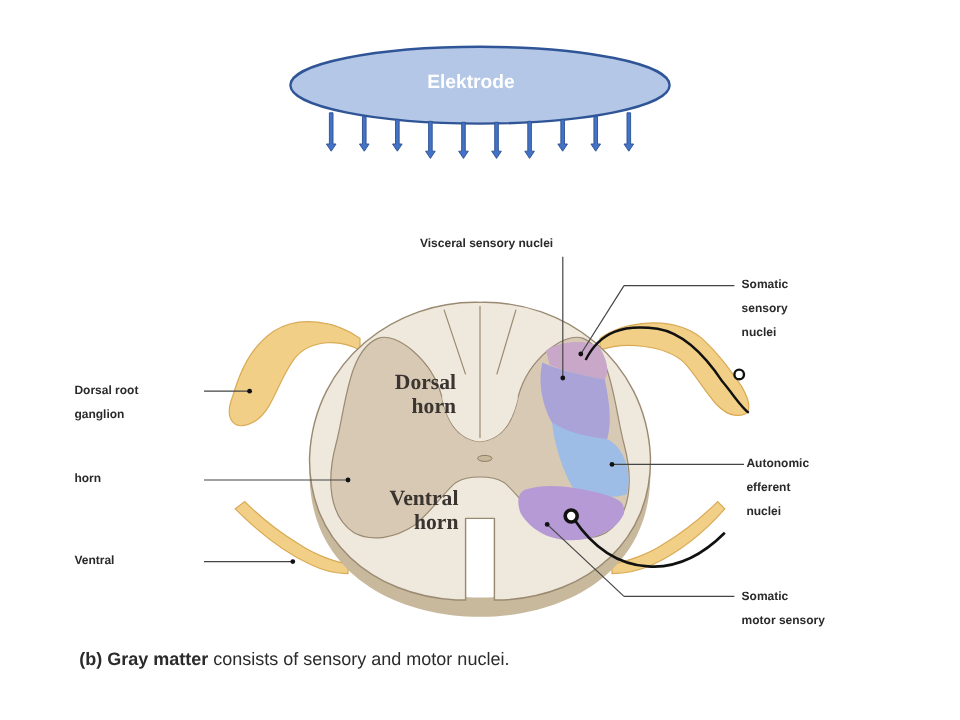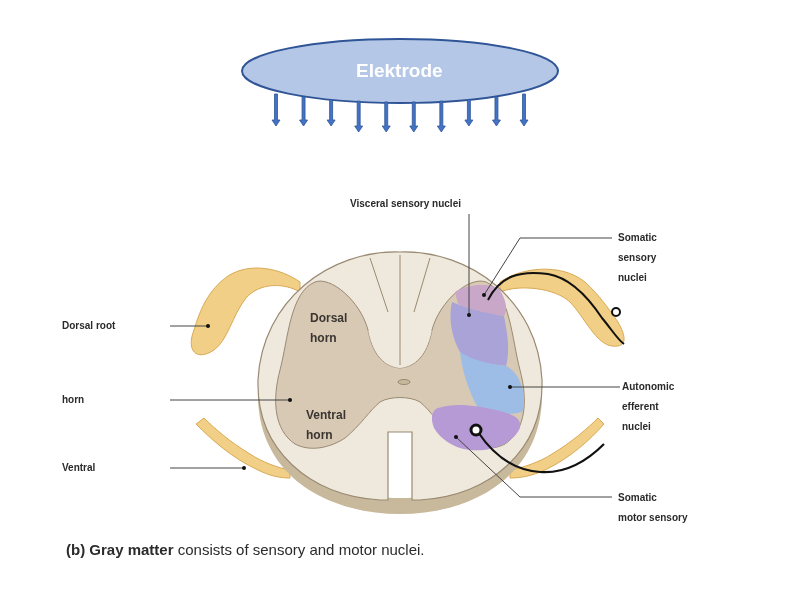--- a/index.html
+++ b/index.html
@@ -1,21 +1,21 @@
 <!DOCTYPE html>
 <html><head>
 <meta charset="utf-8">
 <style>
   html, body { margin:0; padding:0; background:#ffffff; }
   body { width:800px; height:600px; position:relative; overflow:hidden; font-family:"Liberation Sans", sans-serif; }
   svg { position:absolute; left:0; top:0; }
   .lbl { position:absolute; font-family:"Liberation Sans", sans-serif; font-size:10px; font-weight:bold; color:#2a2a2a; line-height:20px; }
   .lbl.r { text-align:left; }
-  .inner { position:absolute; font-family:Liberation Sans, sans-serif; font-size:12px; font-weight:bold; color:#3a3530; line-height:20px; text-align:left; }
-  .elek { position:absolute; font-family:"Liberation Sans", sans-serif; font-size:19px; font-weight:bold; color:#ffffff; }
+  .inner { position:absolute; font-family:Liberation Serif, serif; font-size:18px; font-weight:bold; color:#3a3530; line-height:20px; text-align:right; }
+  .elek { position:absolute; font-family:"Liberation Sans", sans-serif; font-size:16px; font-weight:bold; color:#ffffff; }
   .caption { position:absolute; left:42px; top:541px; font-size:15px; color:#2b2b2b; font-family:"Liberation Sans", sans-serif;margin-left:24px; }
   .caption b { font-weight:bold; }
 </style>
 </head>
 <body>
 
 <svg width="800" height="600">
 
   <g>
     <ellipse cx="400" cy="71" rx="158" ry="32" fill="#b4c7e7" stroke="#2f5597" stroke-width="2"></ellipse>
@@ -90,20 +90,21 @@
 <div class="lbl" style="left:350px; top:194px;">Visceral sensory nuclei</div>
 
 <div class="lbl" style="left:618px; top:228px;">
   <div>Somatic</div>
   <div>sensory</div>
   <div>nuclei</div>
 </div>
 
 <div class="lbl r" style="left:62px; top:316px; width:104px;">
   <div>Dorsal root</div>
+  <div>ganglion</div>
 </div>
 
 <div class="lbl r" style="left:62px; top:390px; width:106px;">
   <div>horn</div>
 </div>
 
 <div class="lbl r" style="left:62px; top:458px; width:106px;">
   <div>Ventral</div>
 </div>
 

